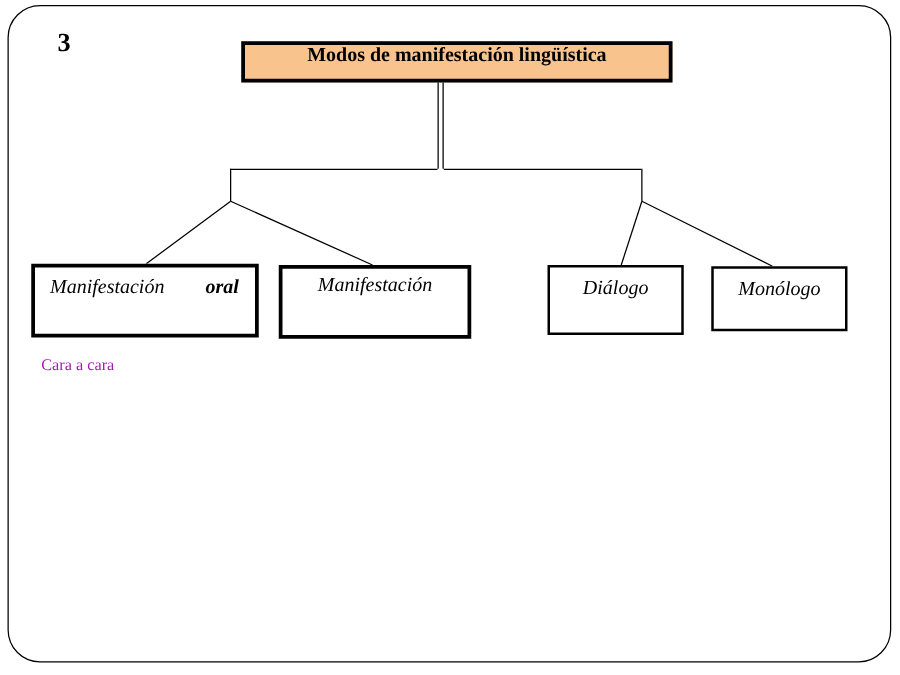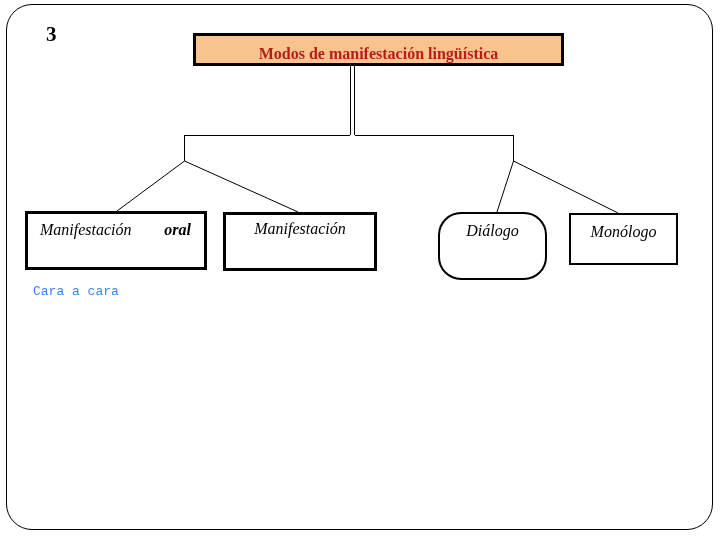--- a/index.html
+++ b/index.html
@@ -29,31 +29,31 @@
     left: 46px;
     top: 22px;
     font-size: 21px;
     font-weight: bold;
     color: #000000;
   }
   .title-box {
     position: absolute;
     left: 193px;
     top: 33px;
-    width: 371px;
+    width: 345px;
     height: 33px;
     box-sizing: border-box;
     border: 3px solid #000000;
     background: #f9c38e;
     display: flex;
-    align-items: flex-end;
+    align-items: flex-start;
     justify-content: center;
     font-size: 16px;
     font-weight: bold;
-    color: #b91c1c;
+    color: #000000;
   }
   .connectors {
     position: absolute;
     left: 0;
     top: 0;
     width: 720px;
     height: 540px;
     pointer-events: none;
   }
   .node {
@@ -83,46 +83,44 @@
     height: 59px;
     text-align: center;
     padding-top: 3px;
     line-height: 21px;
   }
   .node-escrita .line { display: block; }
   .node-dialogo {
     left: 438px;
     top: 212px;
     width: 109px;
-    height: 68px;
+    height: 56px;
     border-width: 2px;
     text-align: center;
     padding-top: 8px;
-    border-radius: 23px;
   }
   .node-monologo {
     left: 569px;
     top: 213px;
     width: 109px;
     height: 52px;
     border-width: 2px;
     text-align: center;
     padding-top: 8px;
   }
   .emph {
     font-weight: bold;
   }
   .caption {
     position: absolute;
     left: 33px;
     top: 284px;
     font-size: 13px;
     font-style: normal;
-    color: #3b82f6;
-    font-family: Liberation Mono, monospace;
+    color: #a21caf;
   }
 </style>
 </head>
 <body>
 
 <div class="slide">
 
   <div class="slide-border"></div>
 
   <div class="page-number">3</div>

